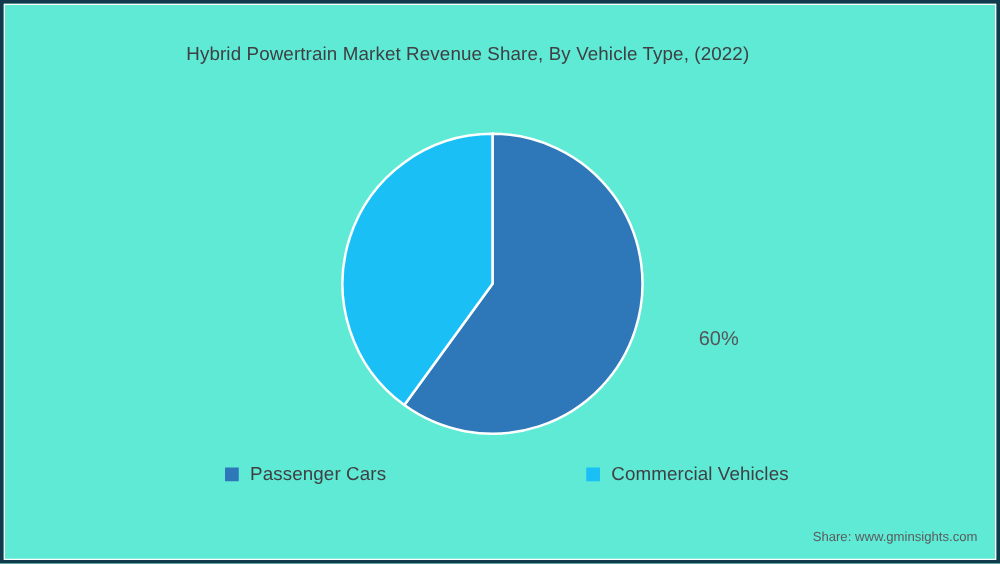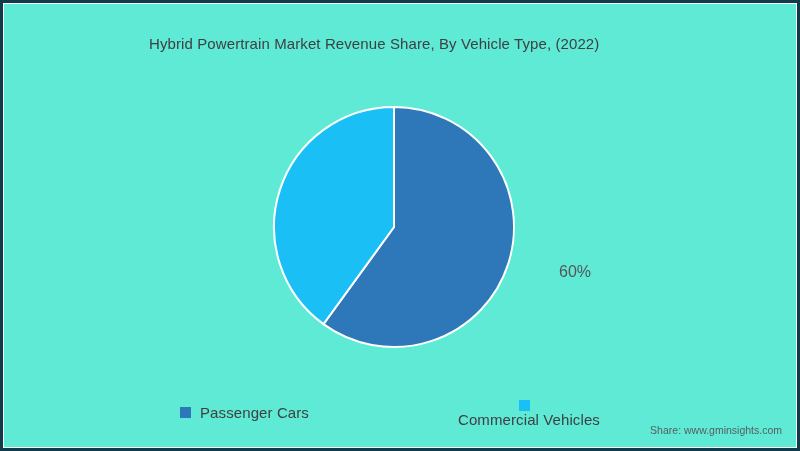--- a/index.html
+++ b/index.html
@@ -75,32 +75,31 @@
     white-space: nowrap;
     margin-left: 30px;
   }
 
   #legend {
     position: absolute;
     left: 180px;
     top: 367px;
     width: 470px;
     height: 24px;
-    margin-top: 33px;
   }
   .legend-item {
     position: absolute;
     top: 0;
     display: flex;
     align-items: center;
     height: 24px;
     white-space: nowrap;
   }
   #legend-item-0 { left: 0px; }
-  #legend-item-1 { left: 278px; flex-direction: column; }
+  #legend-item-1 { left: 289px; }
 
   .legend-swatch {
     width: 11px;
     height: 11px;
     margin-right: 9px;
     flex: 0 0 auto;
   }
   .legend-label {
     font-size: 15px;
     color: #3f4044;

